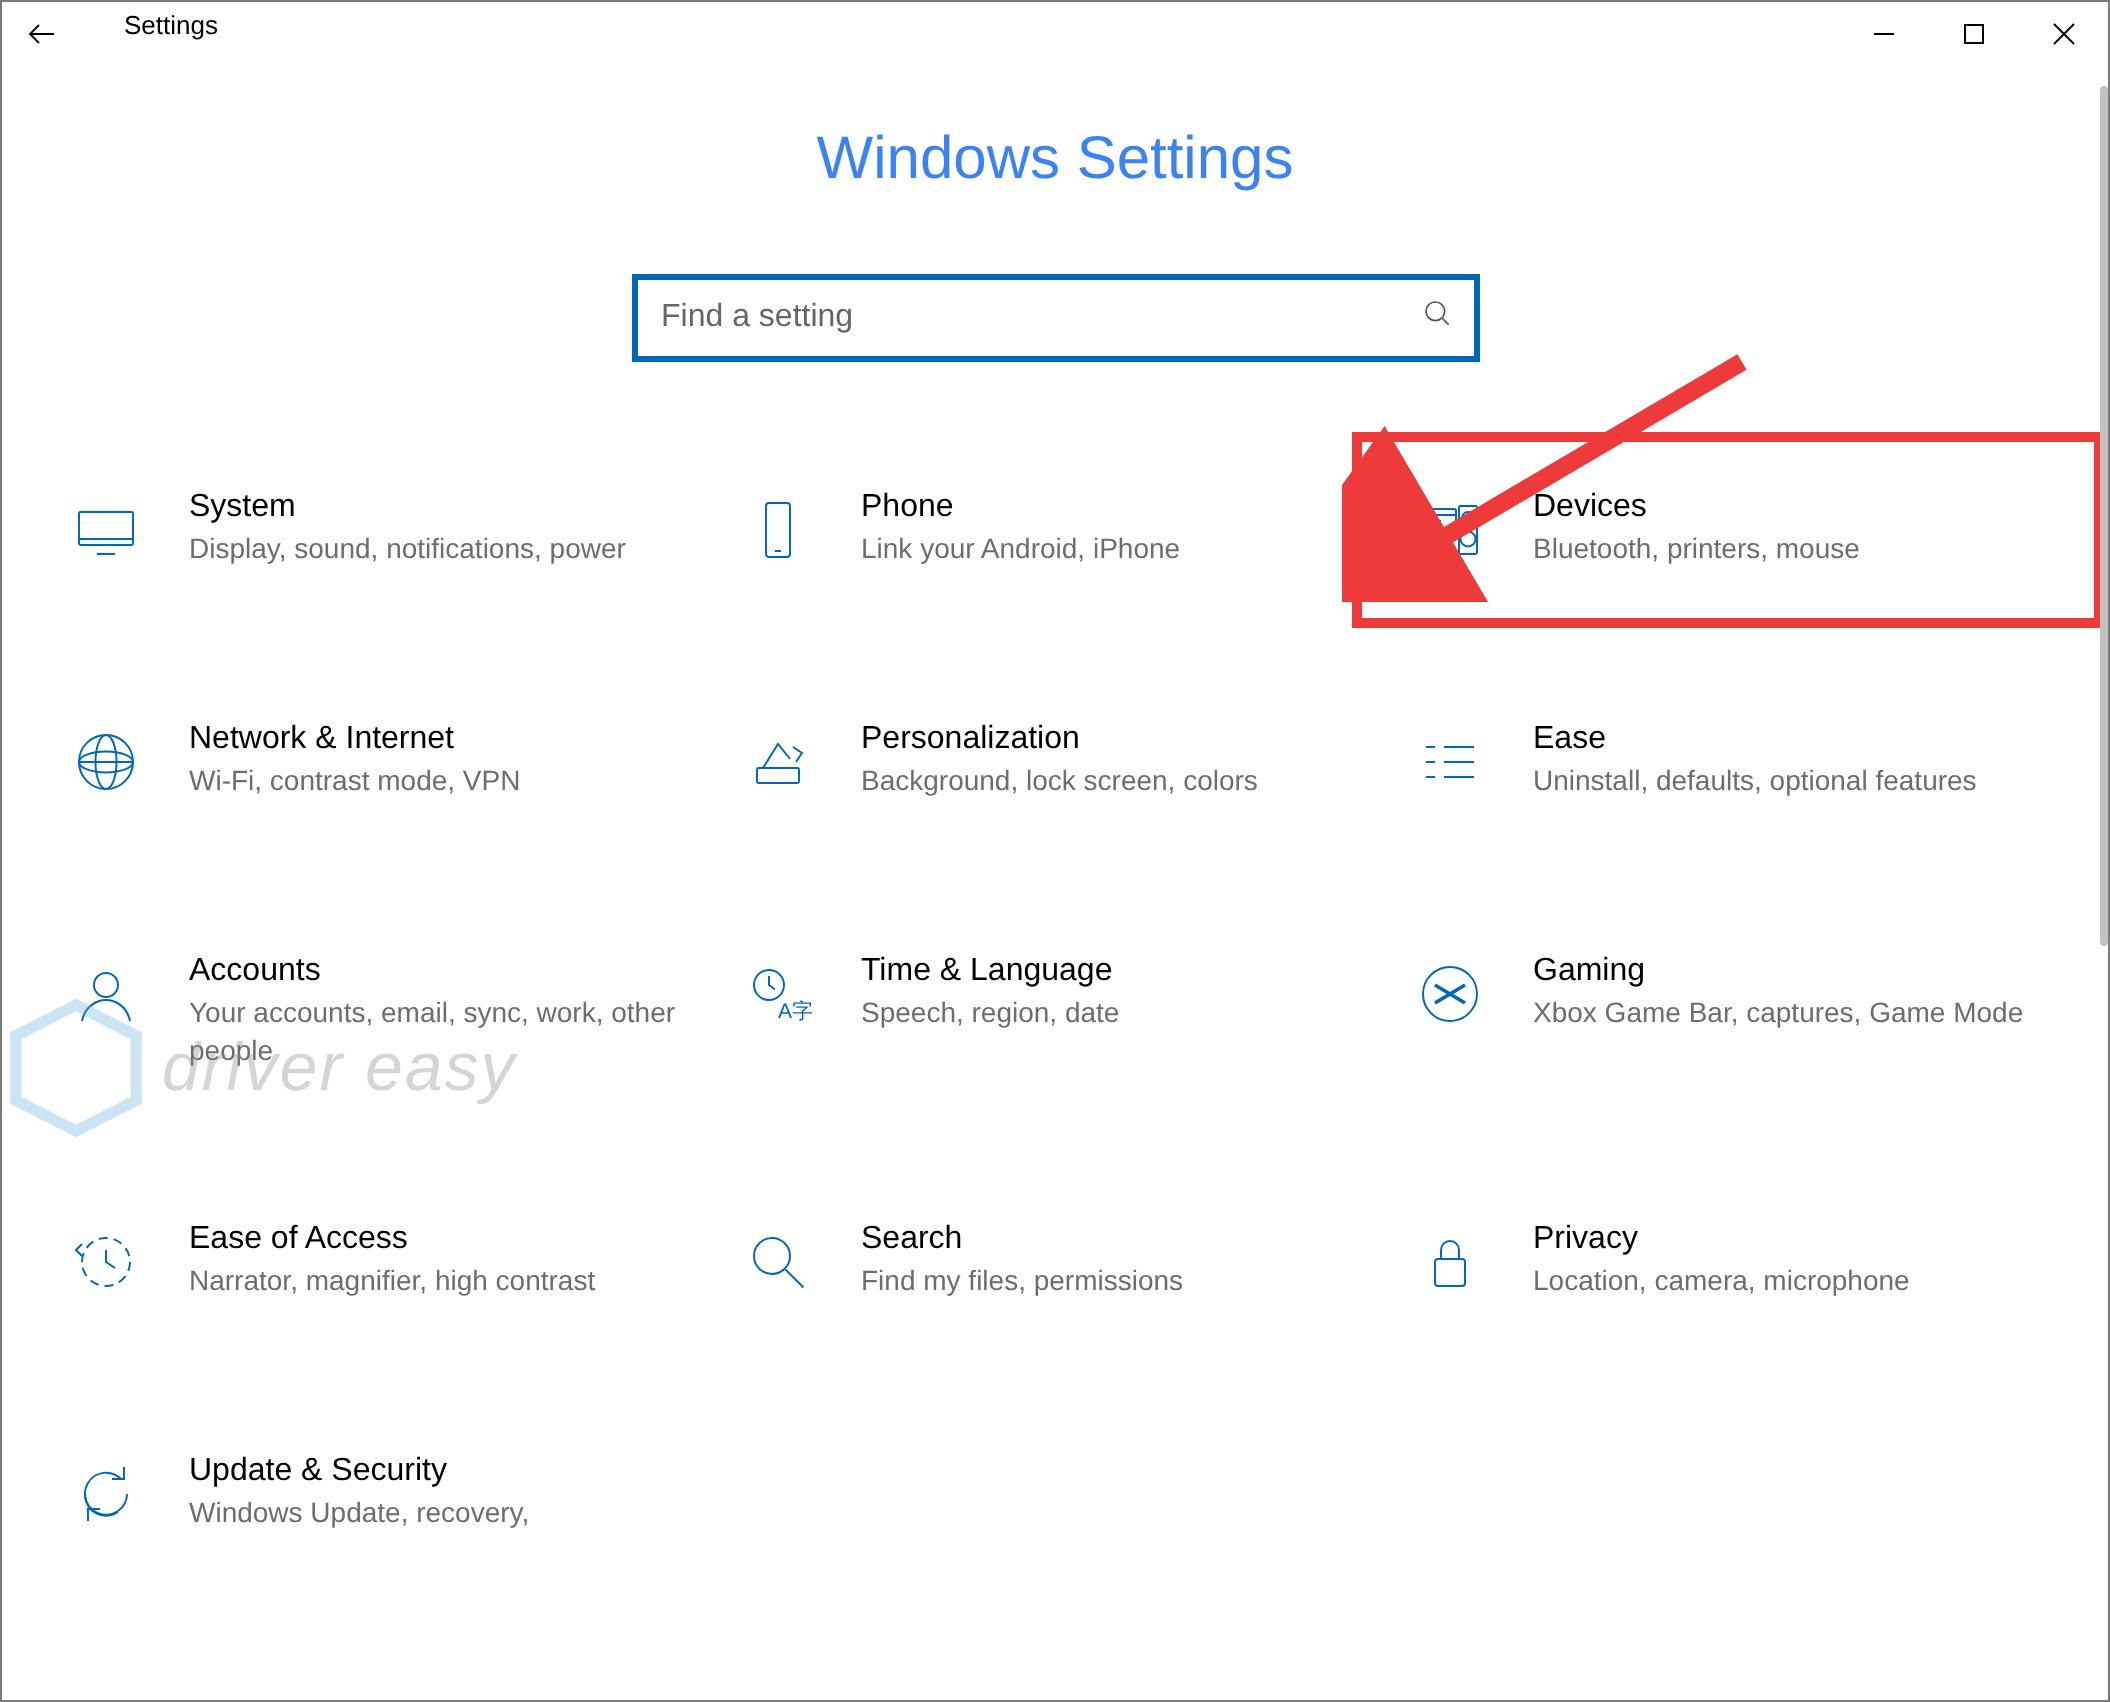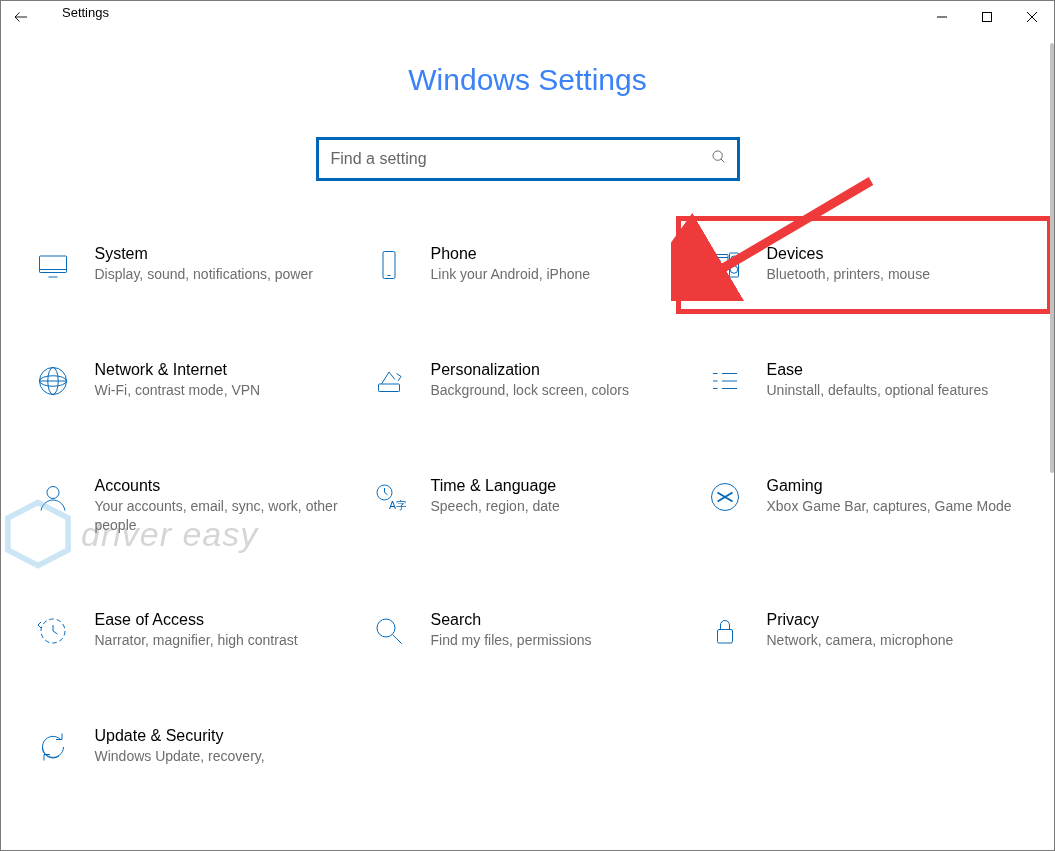--- a/index.html
+++ b/index.html
@@ -224,21 +224,21 @@
         </div>
         <div class="tile">
           <div class="tile-icon">
             <svg viewBox="0 0 48 48">
               <rect x="14" y="22" width="20" height="18" rx="2"></rect>
               <path d="M18 22v-6a6 6 0 0 1 12 0v6"></path>
             </svg>
           </div>
           <div class="tile-text">
             <div class="tile-title">Privacy</div>
-            <div class="tile-desc">Network, camera, microphone</div>
+            <div class="tile-desc">Location, camera, microphone</div>
           </div>
         </div>
         <div class="tile">
           <div class="tile-icon">
             <svg viewBox="0 0 48 48">
               <path d="M38 24a14 14 0 1 1-4-10"></path>
               <path d="M36 6v8h-8"></path>
               <path d="M10 24a14 14 0 0 0 22 12"></path>
               <path d="M12 42v-8h8"></path>
             </svg>

